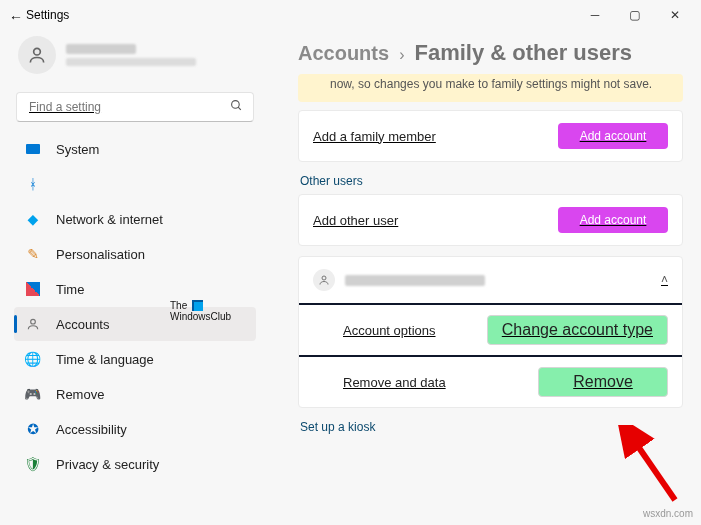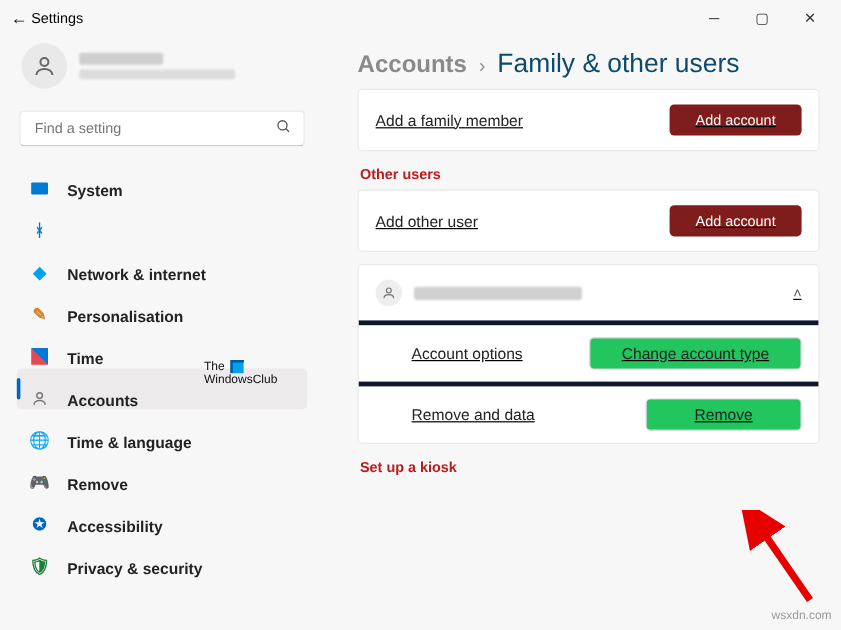--- a/index.html
+++ b/index.html
@@ -9,46 +9,46 @@
   .tb-back { width:20px; text-align:center; font-size:14px; color:#000; }
   .tb-title { font-size:12px; color:#000; }
   .tb-spacer { flex:1; }
   .tb-btn { width:40px; height:28px; display:flex; align-items:center; justify-content:center; font-size:12px; color:#333; }
   .layout { display:flex; height:calc(100% - 30px); }
   .side { width:268px; padding:0 12px 0 14px; overflow:hidden; }
   .profile { display:flex; align-items:center; gap:10px; padding:6px 4px 14px 4px; }
   .avatar { width:38px; height:38px; border-radius:50%; background:#e9e9e9; display:flex; align-items:center; justify-content:center; color:#666; }
   .prof-text .line1 { width:70px; height:10px; background:#cfcfcf; border-radius:2px; margin-bottom:4px; filter:blur(1px);}
   .prof-text .line2 { width:130px; height:8px; background:#dcdcdc; border-radius:2px; filter:blur(1px);}
-  .search { display:flex; align-items:center; justify-content:space-between; background:#fff; border:1px solid #e3e3e3; border-bottom:1px solid #bfbfbf; border-radius:4px; height:30px; padding:0 10px; margin:4px 2px 10px 2px; }
+  .search { display:flex; align-items:center; justify-content:space-between; background:#fff; border:1px solid #e3e3e3; border-bottom:1px solid #bfbfbf; border-radius:4px; height:30px; padding:0 10px; margin:4px 2px 10px 2px;text-decoration:underline; }
   .search input { border:none; outline:none; font-size:12px; width:180px; background:transparent; }
   .search .sicon { font-size:12px; color:#555; }
   .nav { display:flex; flex-direction:column; gap:1px; }
-  .nav-item { display:flex; align-items:flex-end; height:34px; padding:0 10px; border-radius:4px; font-size:13px; color:#222; position:relative; cursor:default;font-weight:bold;}
+  .nav-item { display:flex; align-items:center; height:34px; padding:0 10px; border-radius:4px; font-size:13px; color:#222; position:relative; cursor:default;}
   .nav-item .nicon { width:18px; height:18px; margin-right:14px; display:flex; align-items:center; justify-content:center; font-size:14px;}
   .nav-item.active { background:#eceaea; }
   .nav-item.active::before { content:""; position:absolute; left:0; top:8px; bottom:8px; width:3px; background:#0067c0; border-radius:2px; }
   .main { flex:1; padding:4px 18px 0 30px; overflow:hidden; }
   .crumb { display:flex; align-items:baseline; gap:10px; margin:6px 0 8px 0;}
   .crumb .c1 { font-size:20px; font-weight:600; color:#8a8a8a; }
   .crumb .sep { font-size:16px; color:#8a8a8a; }
-  .crumb .c2 { font-size:22px; font-weight:400; color:#0c4a6e; }
+  .crumb .c2 { font-size:22px; font-weight:700; color:#737373; }
   .banner { background:#fff4ce; border-radius:4px; padding:2px 14px 10px 32px; font-size:12px; color:#555; line-height:1.35; margin-bottom:8px;}
   .card { background:#fff; border:1px solid #eaeaea; border-radius:4px; margin-bottom:10px;text-decoration:underline; }
   .row { display:flex; align-items:center; justify-content:space-between; padding:12px 14px; }
   .row-label { font-size:13px; color:#222; }
-  .btn-primary { background:#7f1d1d; color:#fff; border:none; border-radius:4px; font-size:12px; padding:6px 2px; min-width:110px; }
-  .btn-secondary { background:#22c55e; color:#222; border:1px solid #d6d6d6; border-radius:4px; font-size:13px; padding:5px 26px; min-width:130px; }
-  .section-h { font-size:12px; font-weight:700; color:#b91c1c; margin:12px 0 6px 2px; }
+  .btn-primary { background:#d946ef; color:#fff; border:none; border-radius:4px; font-size:12px; padding:6px 2px; min-width:110px; }
+  .btn-secondary { background:#86efac; color:#222; border:1px solid #d6d6d6; border-radius:4px; font-size:16px; padding:5px 14px; min-width:130px; }
+  .section-h { font-size:12px; font-weight:400; color:#0c4a6e; margin:12px 0 6px 2px; }
   .userrow { display:flex; align-items:center; padding:12px 14px; gap:10px; }
   .userrow .uicon { width:22px; height:22px; border-radius:50%; background:#eee; display:flex; align-items:center; justify-content:center; color:#777; font-size:12px;}
   .userrow .uname { flex:1; }
   .userrow .uname .blur { width:140px; height:11px; background:#d0d0d0; border-radius:2px; filter:blur(1px);}
   .userrow .chev { font-size:12px; color:#555; }
-  .subrow { display:flex; align-items:center; justify-content:space-between; padding:10px 14px 10px 44px; border-top:4px solid #0f172a;}
+  .subrow { display:flex; align-items:center; justify-content:space-between; padding:10px 14px 10px 44px; border-top:2px solid #0f172a;}
   .watermark { position:absolute; left:170px; top:300px; font-size:10px; color:#111; line-height:1.1; }
   .watermark .sq { display:inline-block; width:11px; height:11px; background:#00a2ed; vertical-align:top; margin-left:2px; box-shadow:2px 2px 0 #005a9e inset;}
   .domain-wm { position:absolute; right:8px; bottom:6px; font-size:10px; color:#999; }
   .arrow { position:absolute; right:16px; bottom:20px; pointer-events:none; }
   
   .ico-sys{background:#0078d4;width:14px;height:10px;border-radius:1px;}
   .ico-bt{color:#0078d4;}
   .ico-net{color:#00a2ed;}
   .ico-pers{color:#d98324;}
   .ico-apps{width:14px;height:14px;background:linear-gradient(45deg,#e74856 50%,#0078d4 50%);}
@@ -148,20 +148,23 @@
       </div>
     </div>
 
     <div class="main">
       <div class="crumb">
         <span class="c1">Accounts</span>
         <span class="sep">›</span>
         <span class="c2">Family &amp; other users</span>
       </div>
 
+      <div class="banner">
+        <span>now, so changes you make to family settings might not save.</span>
+      </div>
 
       <div class="card">
         <div class="row">
           <span class="row-label">Add a family member</span>
           <button class="btn-primary">Add account</button>
         </div>
       </div>
 
       <div class="section-h">Other users</div>
 

